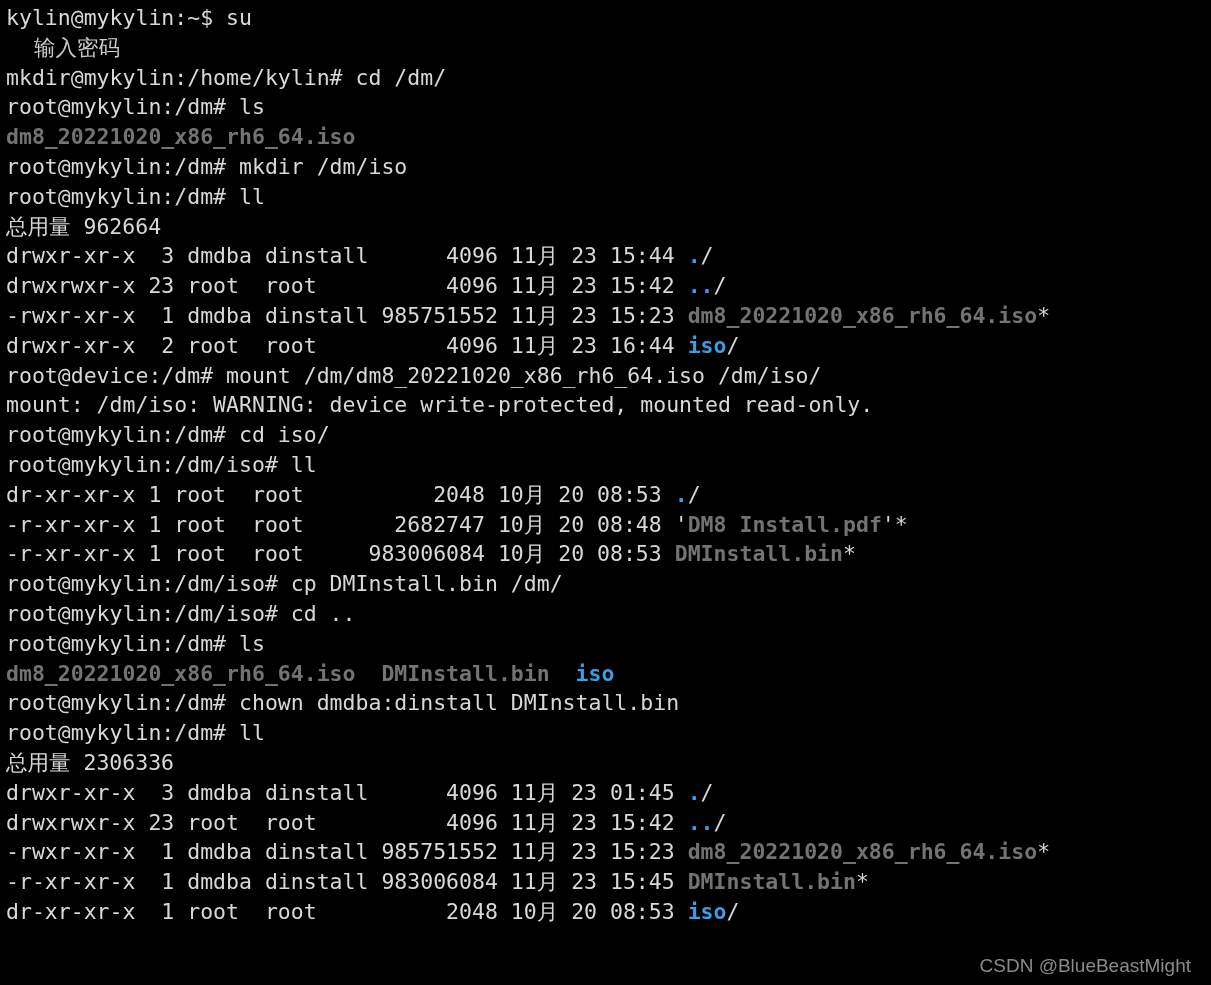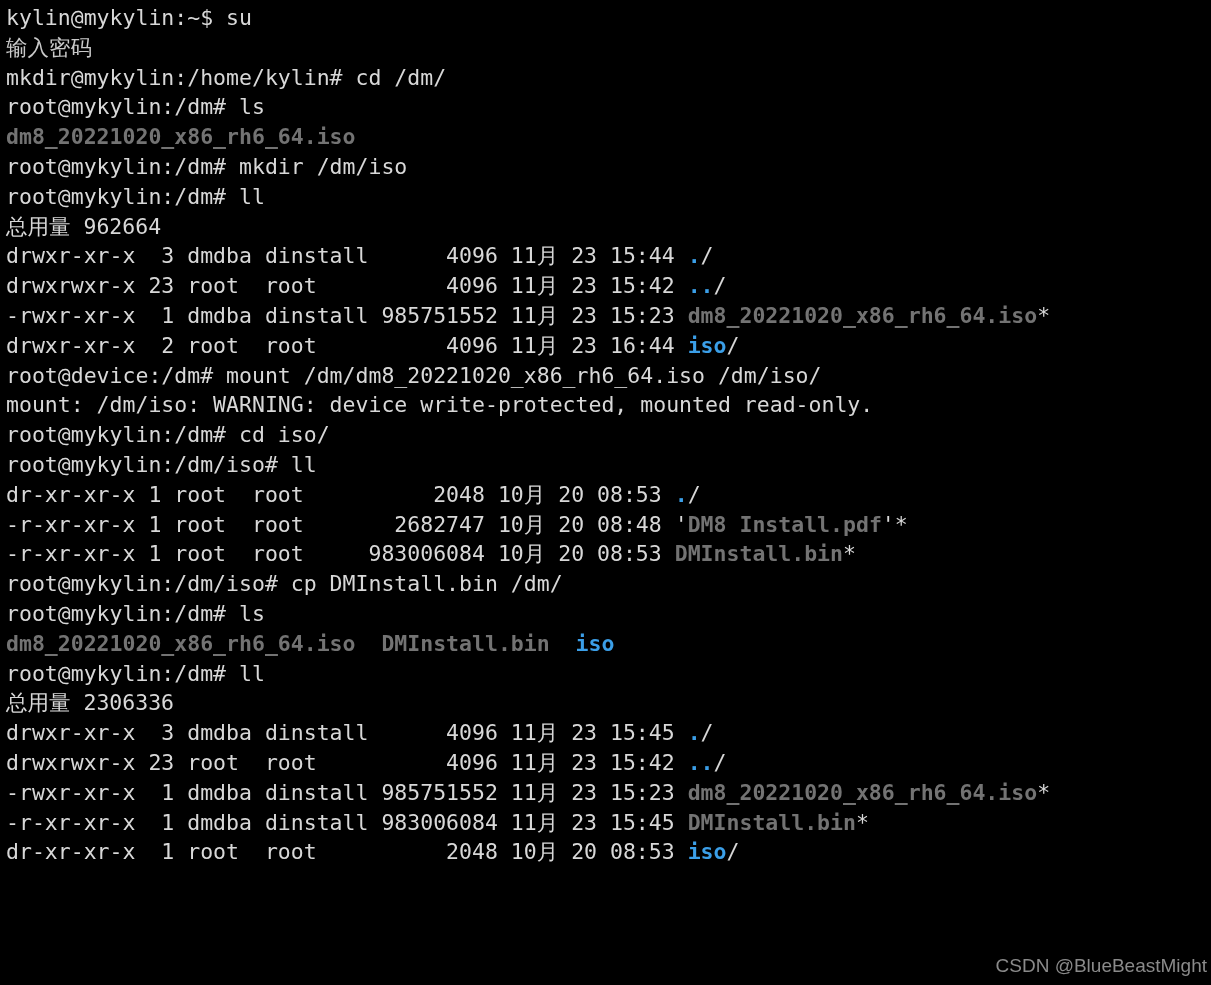--- a/index.html
+++ b/index.html
@@ -28,24 +28,24 @@
     font-size: 21.5px;
     letter-spacing: 0px;
     color: #d8d8d8;
     white-space: pre;
     font-family: "DejaVu Sans Mono", "Liberation Mono", monospace;
   }
   .seg { white-space: pre; }
   .c-white  { color: #d8d8d8; }
   .c-green  { color: #737373; font-weight: bold; }
   .c-blue   { color: #3b9fe8; font-weight: bold; }
-  .c-grey   { color: #c9c9c9; }
+  .c-grey   { color: #c9c9c9; margin-left: 28px; }
   #watermark {
     position: absolute;
-    right: 4px;
+    right: 20px;
     bottom: 8px;
     color: #8a8a8a;
     font-size: 19px;
     font-family: "Liberation Sans", sans-serif;
     white-space: pre;
   }
 </style>
 </head>
 <body>
 
@@ -64,24 +64,26 @@
       <div class="line"><span class="seg c-white">-rwxr-xr-x  1 dmdba dinstall 985751552 11月 23 15:23 </span><span class="seg c-green">dm8_20221020_x86_rh6_64.iso</span><span class="seg c-white">*</span></div>
       <div class="line"><span class="seg c-white">drwxr-xr-x  2 root  root          4096 11月 23 16:44 </span><span class="seg c-blue">iso</span><span class="seg c-white">/</span></div>
       <div class="line"><span class="seg c-white">root@device:/dm# mount /dm/dm8_20221020_x86_rh6_64.iso /dm/iso/</span></div>
       <div class="line"><span class="seg c-white">mount: /dm/iso: WARNING: device write-protected, mounted read-only.</span></div>
       <div class="line"><span class="seg c-white">root@mykylin:/dm# cd iso/</span></div>
       <div class="line"><span class="seg c-white">root@mykylin:/dm/iso# ll</span></div>
       <div class="line"><span class="seg c-white">dr-xr-xr-x 1 root  root          2048 10月 20 08:53 </span><span class="seg c-blue">.</span><span class="seg c-white">/</span></div>
       <div class="line"><span class="seg c-white">-r-xr-xr-x 1 root  root       2682747 10月 20 08:48 </span><span class="seg c-white">'</span><span class="seg c-green">DM8 Install.pdf</span><span class="seg c-white">'*</span></div>
       <div class="line"><span class="seg c-white">-r-xr-xr-x 1 root  root     983006084 10月 20 08:53 </span><span class="seg c-green">DMInstall.bin</span><span class="seg c-white">*</span></div>
       <div class="line"><span class="seg c-white">root@mykylin:/dm/iso# cp DMInstall.bin /dm/</span></div>
+      <div class="line"><span class="seg c-white">root@mykylin:/dm/iso# cd ..</span></div>
       <div class="line"><span class="seg c-white">root@mykylin:/dm# ls</span></div>
       <div class="line"><span class="seg c-green">dm8_20221020_x86_rh6_64.iso</span><span class="seg c-white">  </span><span class="seg c-green">DMInstall.bin</span><span class="seg c-white">  </span><span class="seg c-blue">iso</span></div>
+      <div class="line"><span class="seg c-white">root@mykylin:/dm# chown dmdba:dinstall DMInstall.bin</span></div>
       <div class="line"><span class="seg c-white">root@mykylin:/dm# ll</span></div>
       <div class="line"><span class="seg c-white">总用量 2306336</span></div>
-      <div class="line"><span class="seg c-white">drwxr-xr-x  3 dmdba dinstall      4096 11月 23 15:45 </span><span class="seg c-blue">.</span><span class="seg c-white">/</span></div>
+      <div class="line"><span class="seg c-white">drwxr-xr-x  3 dmdba dinstall      4096 11月 23 01:45 </span><span class="seg c-blue">.</span><span class="seg c-white">/</span></div>
       <div class="line"><span class="seg c-white">drwxrwxr-x 23 root  root          4096 11月 23 15:42 </span><span class="seg c-blue">..</span><span class="seg c-white">/</span></div>
       <div class="line"><span class="seg c-white">-rwxr-xr-x  1 dmdba dinstall 985751552 11月 23 15:23 </span><span class="seg c-green">dm8_20221020_x86_rh6_64.iso</span><span class="seg c-white">*</span></div>
       <div class="line"><span class="seg c-white">-r-xr-xr-x  1 dmdba dinstall 983006084 11月 23 15:45 </span><span class="seg c-green">DMInstall.bin</span><span class="seg c-white">*</span></div>
       <div class="line"><span class="seg c-white">dr-xr-xr-x  1 root  root          2048 10月 20 08:53 </span><span class="seg c-blue">iso</span><span class="seg c-white">/</span></div>
     </div>
   <div id="watermark">CSDN @BlueBeastMight</div>
 </div>
 
 </body></html>

